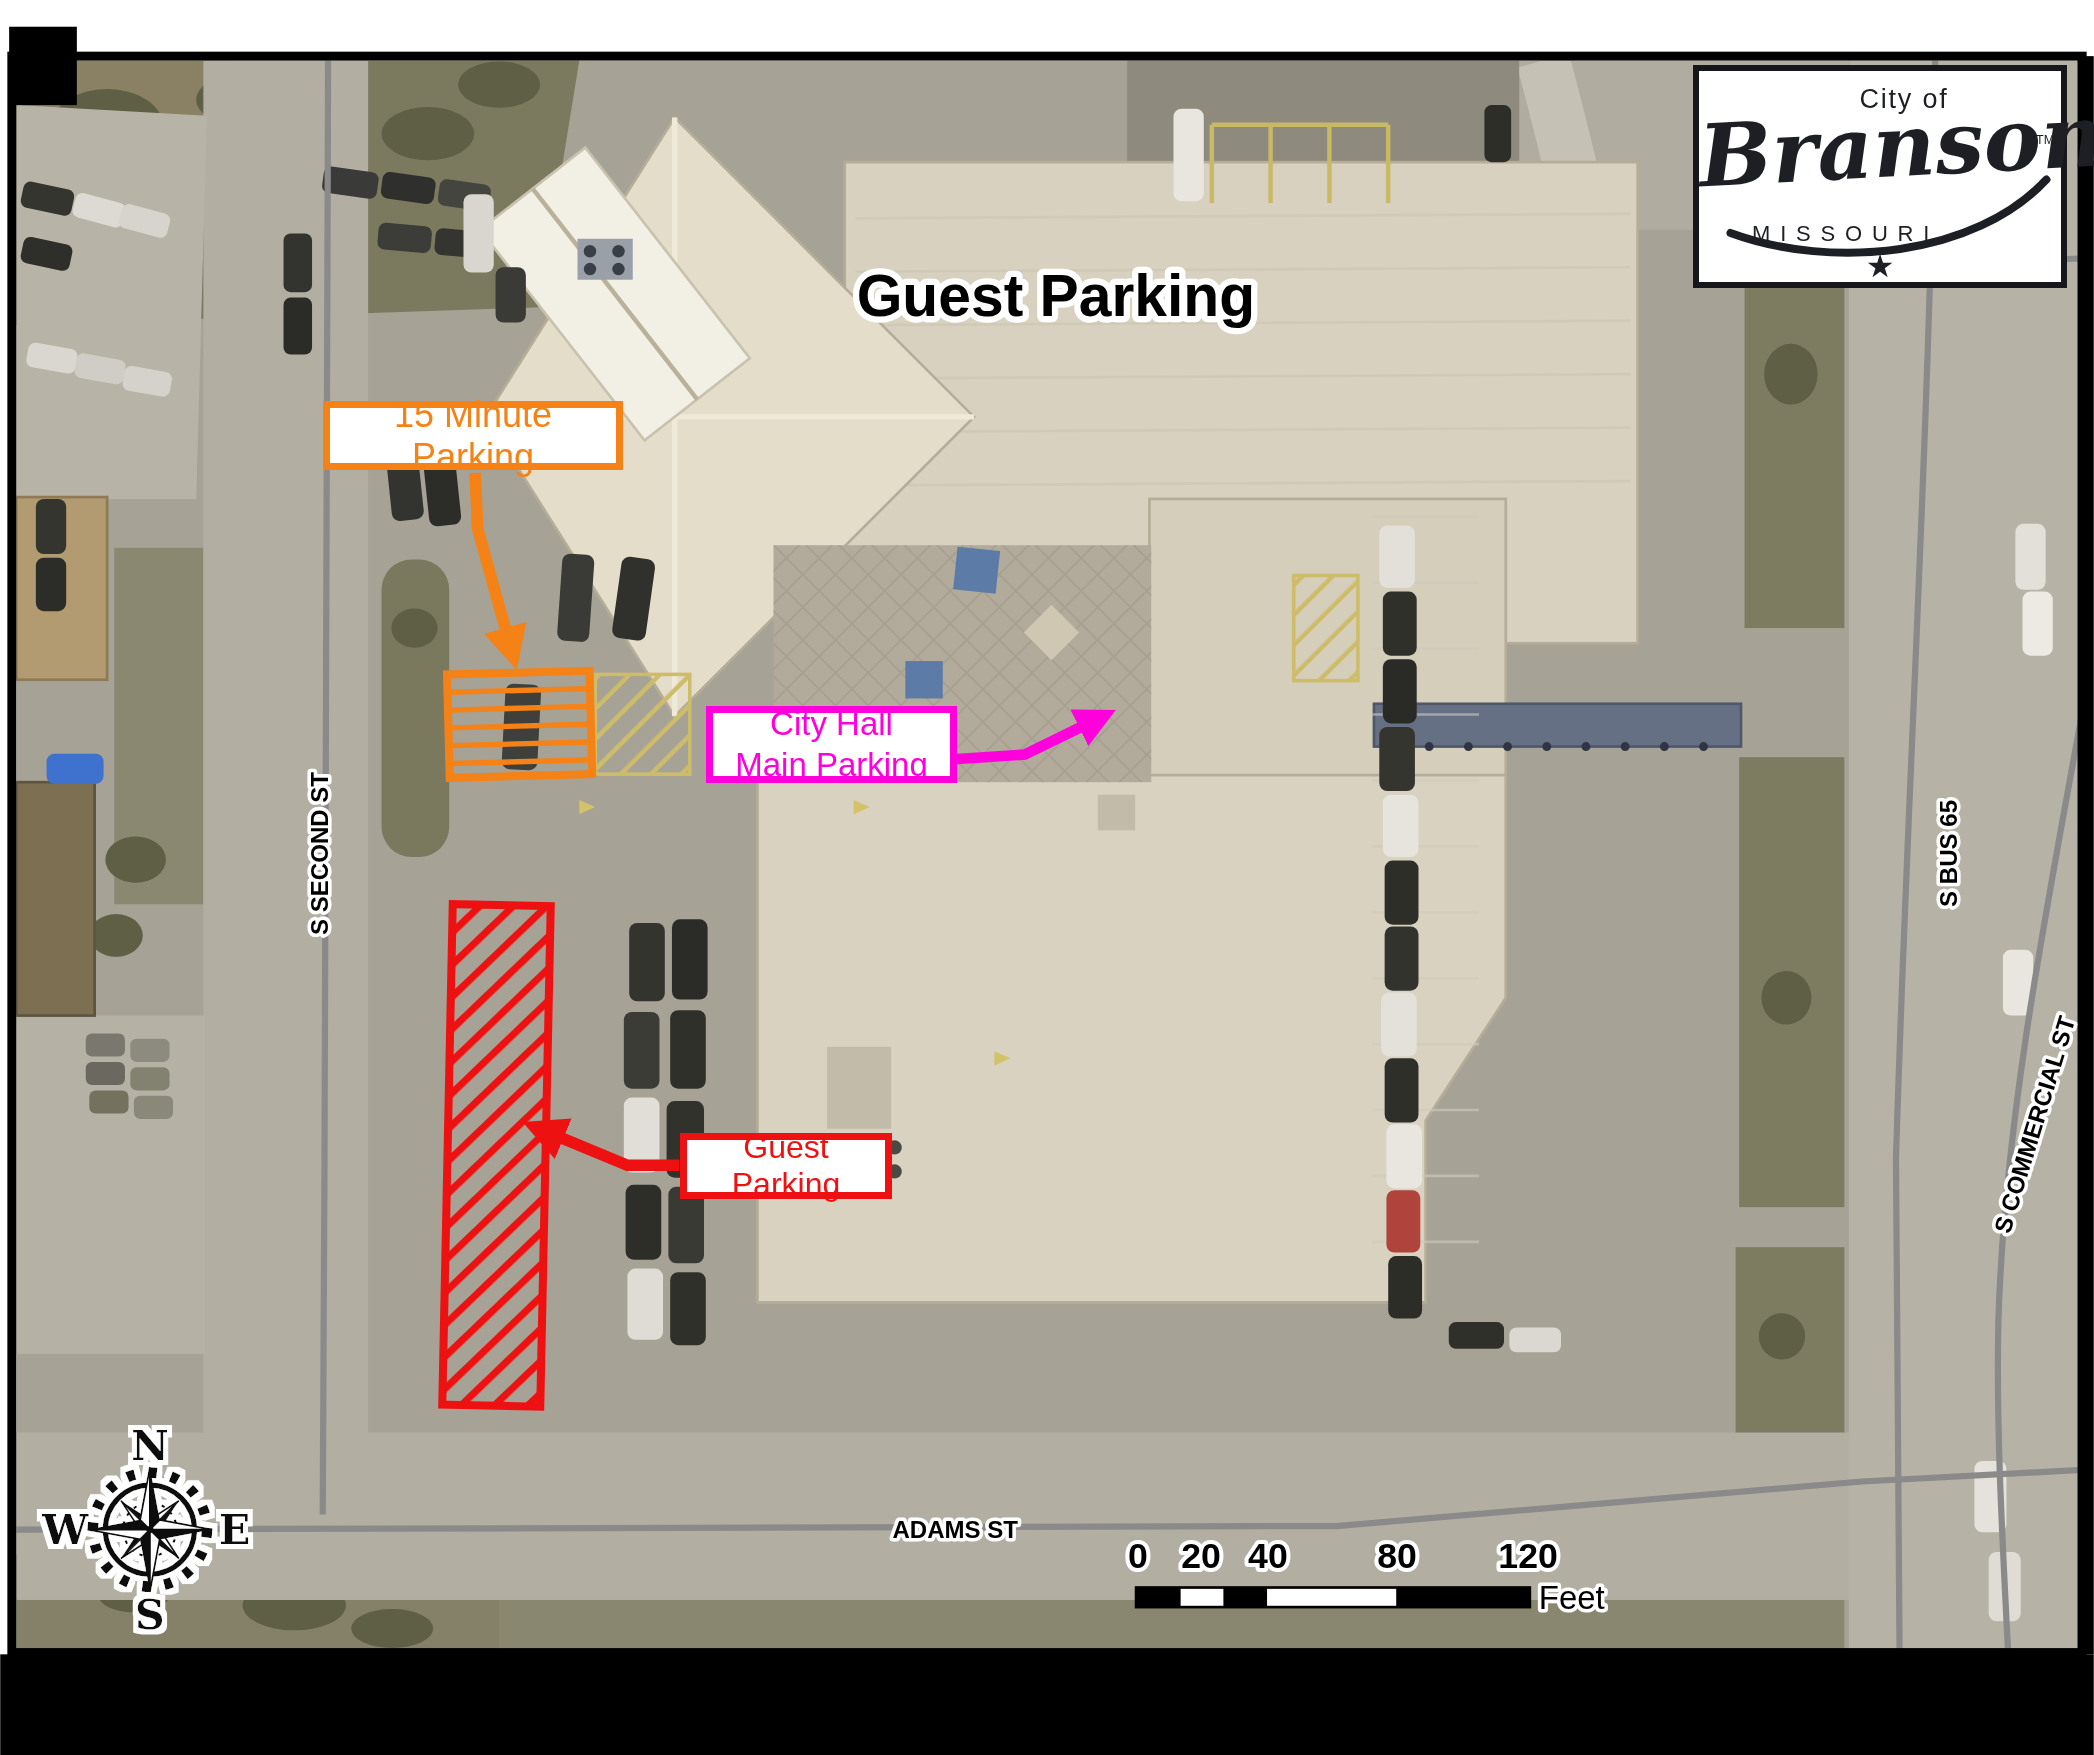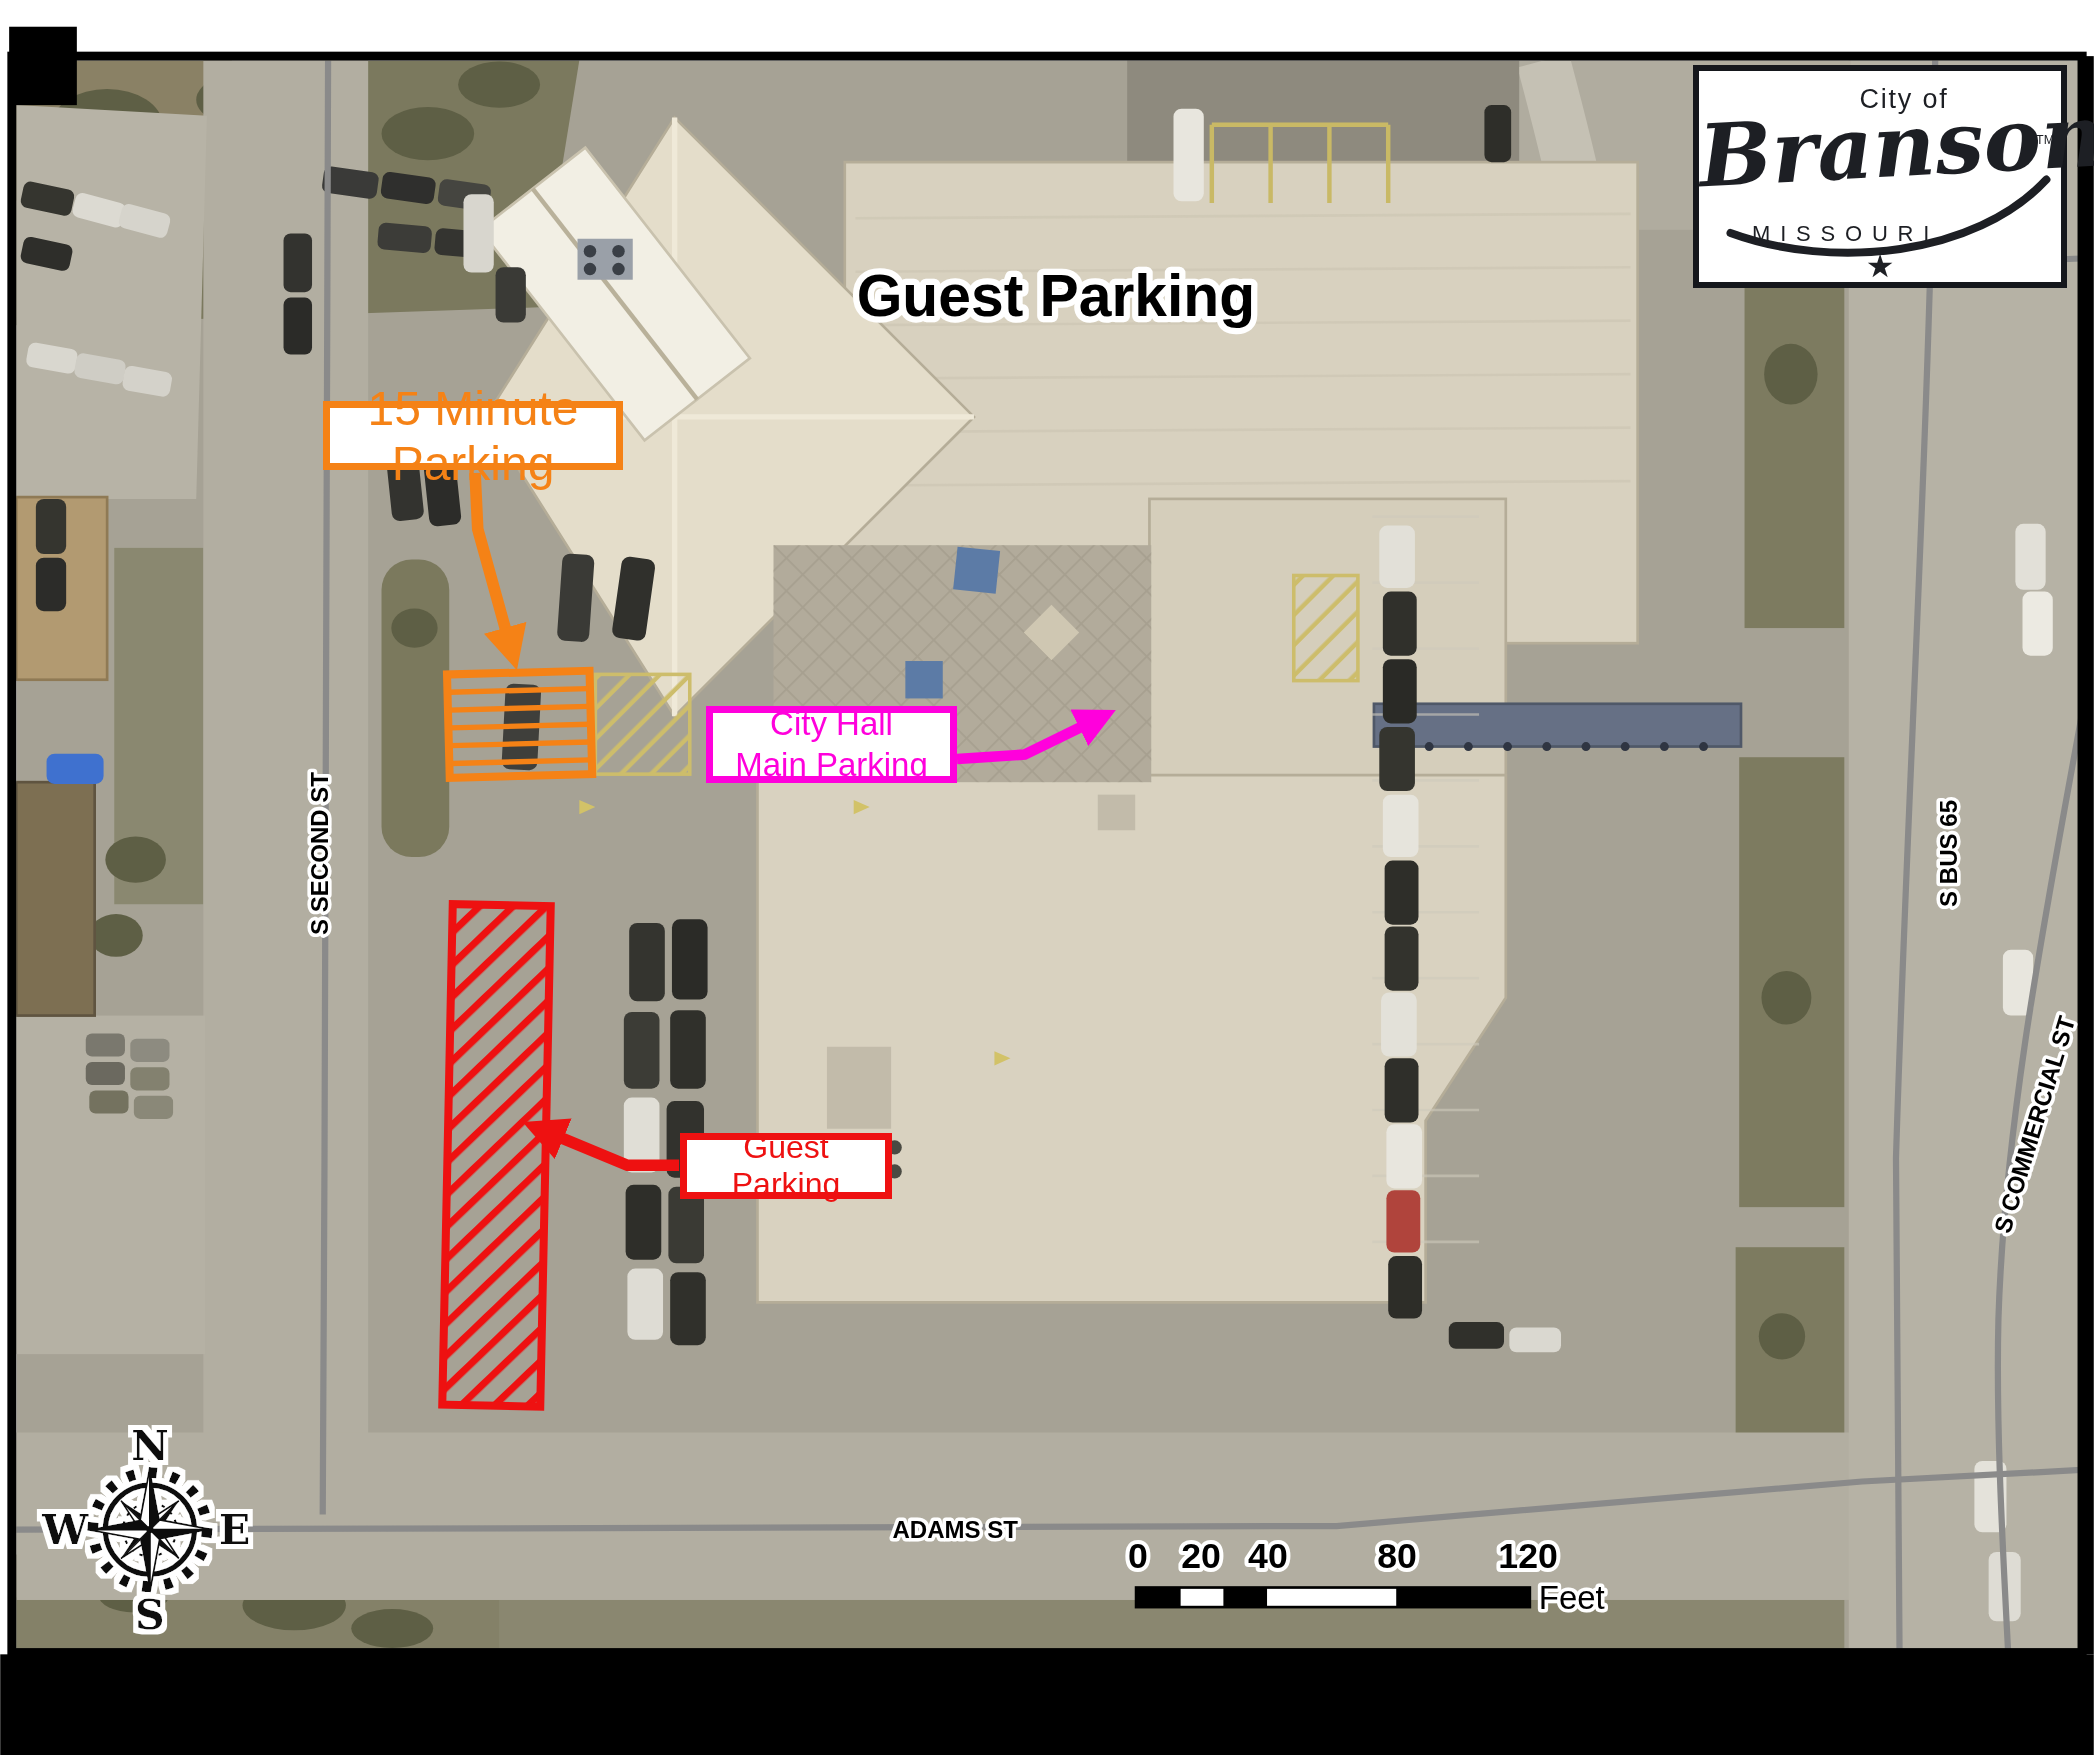--- a/index.html
+++ b/index.html
@@ -1,21 +1,21 @@
 <!DOCTYPE html>
 <html style="font-size:14.3px"><head>
 <meta charset="utf-8">
 <style>
   html,body{margin:0;padding:0;background:#000;}
   .page{position:relative;width:2094px;height:1755px;background:#fff;overflow:hidden;
         font-family:"Liberation Sans",sans-serif;}
   .page svg.scene{position:absolute;left:0;top:0;}
   .callout{position:absolute;background:#fff;display:flex;align-items:center;justify-content:center;
            text-align:center;box-sizing:border-box;z-index:5;font-family:"Liberation Sans",sans-serif;}
-  #callout-15min{left:323px;top:401px;width:300px;height:69px;border:7.1px solid #F58216;color:#F58216;font-size:48px;}
+  #callout-15min{left:323px;top:401px;width:300px;height:69px;border:7.1px solid #F58216;color:#F58216;font-size:36px;}
   #callout-cityhall{left:706px;top:706px;width:251px;height:77px;border:7.1px solid #FF00DC;color:#FF00DC;
                     font-size:33px;line-height:1.22;flex-direction:column;}
   #callout-guest{left:680px;top:1133px;width:212px;height:66px;border:7.1px solid #EE1111;color:#EE1111;font-size:32px;}
   #logo{position:absolute;left:1693px;top:65px;width:374px;height:223px;border:6.2px solid #15171c;
         background:#fff;box-sizing:border-box;z-index:6;color:#1d1f24;}
   #logo .cityof{position:absolute;left:116px;top:12.5px;width:178px;text-align:center;font-size:27px;letter-spacing:1.8px;}
   #logo .branson{position:absolute;left:0;top:25px;width:362px;text-align:center;
                  font-family:"DejaVu Serif",serif;font-style:italic;font-weight:bold;font-size:86px;
                  transform:rotate(-3deg);}
   #logo .tm{position:absolute;left:337px;top:62px;font-size:12.5px;}

